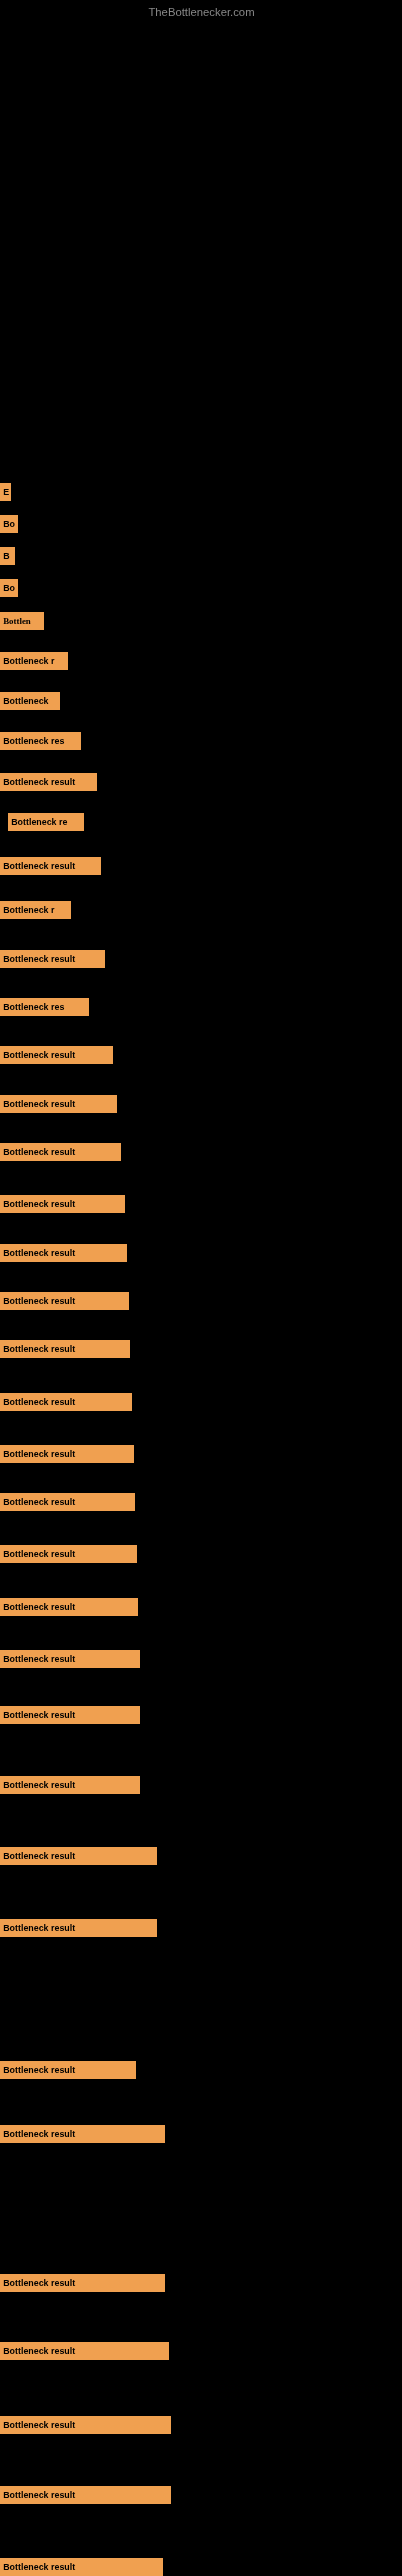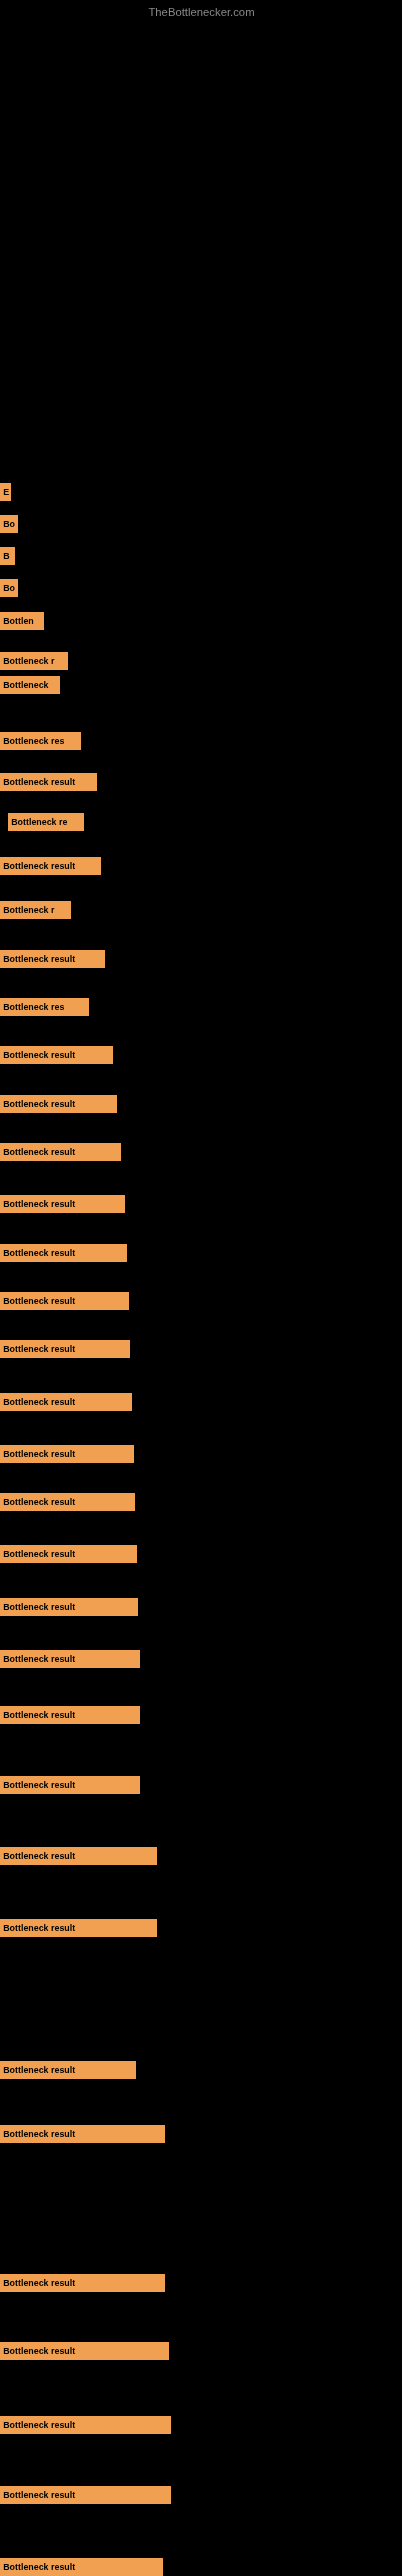--- a/index.html
+++ b/index.html
@@ -54,26 +54,26 @@
     <div style="position: absolute; top: 491px; left: 0px; width: 100%;">
       <div class="bar" style="width: 17.7px;">Bo</div>
     </div>
     <div style="position: absolute; top: 523px; left: 0px; width: 100%;">
       <div class="bar" style="width: 14.5px;">B</div>
     </div>
     <div style="position: absolute; top: 555px; left: 0px; width: 100%;">
       <div class="bar" style="width: 17.7px;">Bo</div>
     </div>
     <div style="position: absolute; top: 588px; left: 0px; width: 100%;">
-      <div class="bar" style="width: 44px;">Bottlen</div>
+      <div class="bar" style="width: 44px; font-family: Liberation Serif, serif;">Bottlen</div>
     </div>
     <div style="position: absolute; top: 628px; left: 0px; width: 100%;">
       <div class="bar" style="width: 68px;">Bottleneck r</div>
     </div>
-    <div style="position: absolute; top: 652px; left: 0px; width: 100%;">
+    <div style="position: absolute; top: 668px; left: 0px; width: 100%;">
       <div class="bar" style="width: 60px;">Bottleneck</div>
     </div>
     <div style="position: absolute; top: 708px; left: 0px; width: 100%;">
       <div class="bar" style="width: 81px;">Bottleneck res</div>
     </div>
     <div style="position: absolute; top: 749px; left: 0px; width: 100%;">
       <div class="bar" style="width: 97px;">Bottleneck result</div>
     </div>
     <div style="position: absolute; top: 789px; left: 8px; width: 100%;">
       <div class="bar" style="width: 76px;">Bottleneck re</div>

